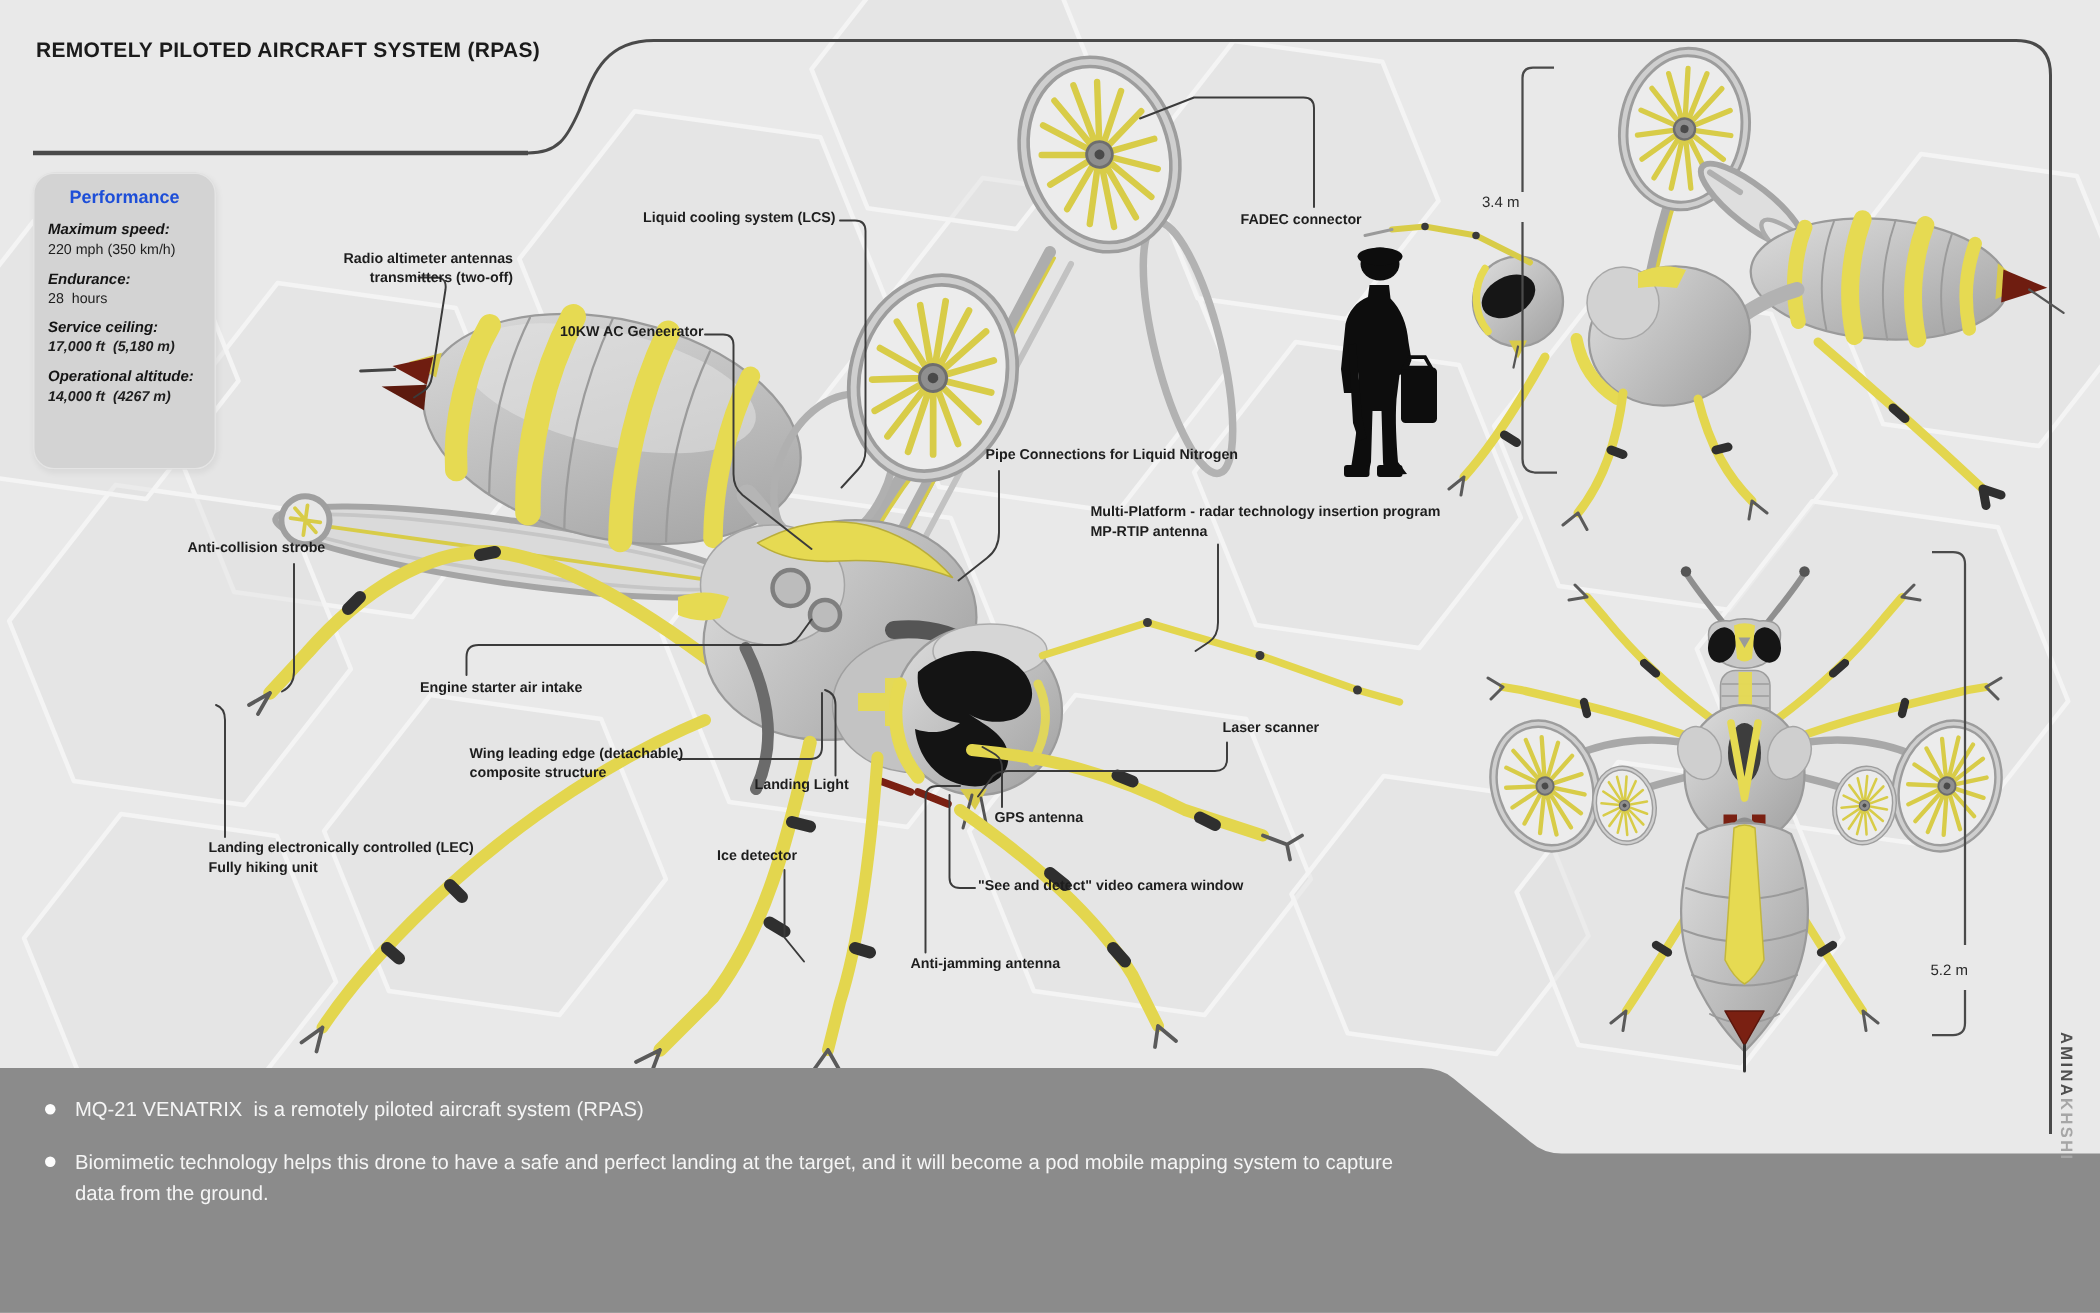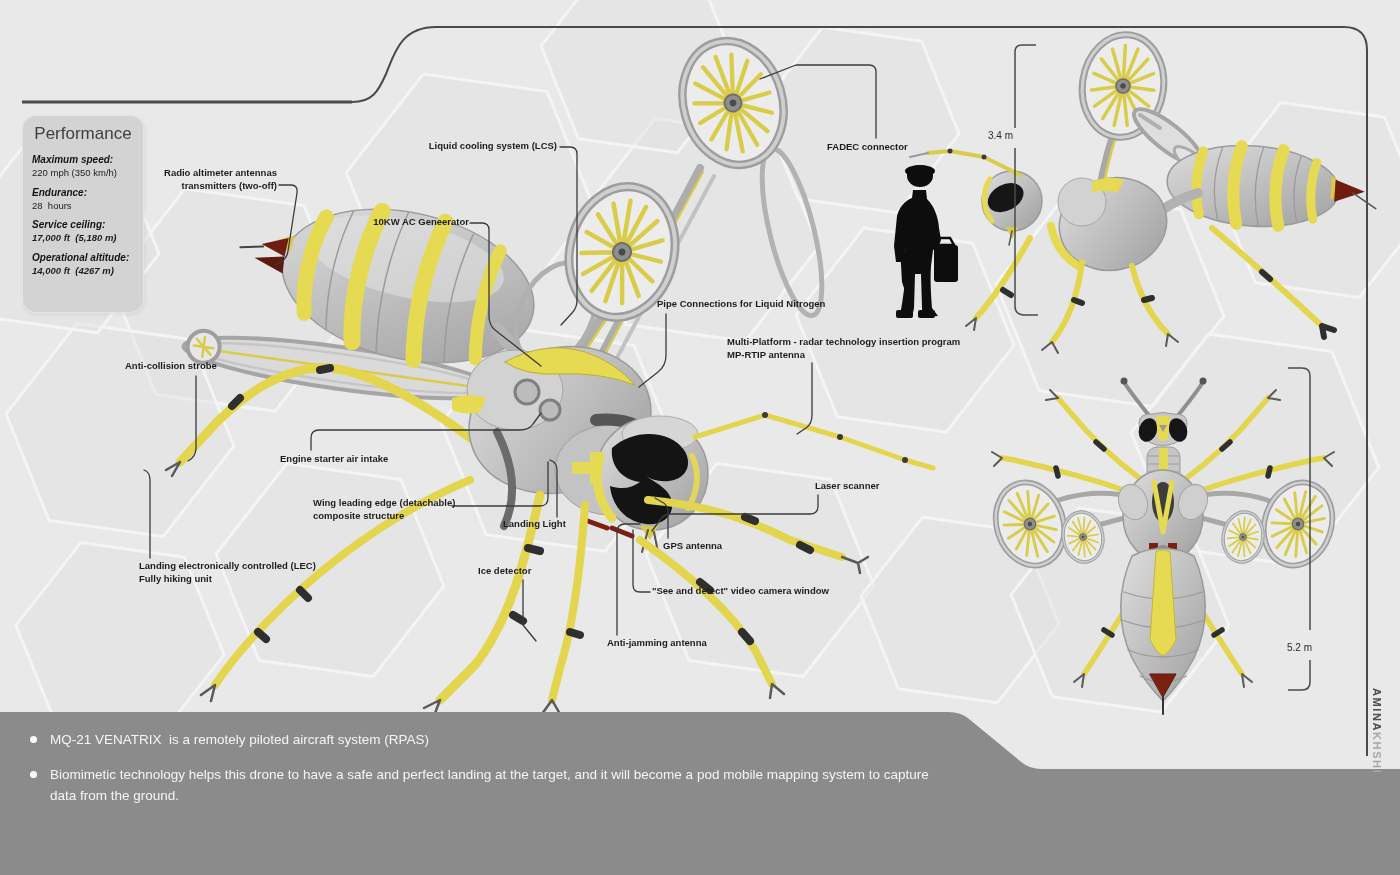--- a/index.html
+++ b/index.html
@@ -9,21 +9,21 @@
   
   .title-block{position:absolute;left:24px;top:20px;z-index:5;}
   .title-line{font-size:45px;font-weight:900;line-height:1.05;white-space:nowrap;letter-spacing:-0.5px;}
   .title-model{color:#161616;}
   .title-name{color:#9b9b9b;margin-left:12px;}
   .subtitle{margin-top:5px;font-size:14px;font-weight:bold;color:#1b1b1b;letter-spacing:.2px;}
   
   .perf{position:absolute;left:22px;top:115px;width:122px;height:198px;background:#d3d3d3;
         border-radius:14px;padding:7px 10px;box-sizing:border-box;z-index:5;
         box-shadow:inset 0 0 0 1px rgba(255,255,255,.4), 1px 2px 4px rgba(0,0,0,.06);}
-  .perf-title{text-align:center;color:#404040;font-weight:normal;font-size:17px;margin:2px 0 10px;}
+  .perf-title{text-align:center;color:#1d4ed8;font-weight:bold;font-size:12px;margin:2px 0 10px;}
   .spec{margin-bottom:8.5px;}
   .spec-label{font-size:10px;font-weight:bold;font-style:italic;color:#141414;}
   .spec-value{font-size:9.5px;color:#1d1d1d;white-space:pre;margin-top:2px;}
   .spec-value.italic{font-style:italic;font-weight:bold;}
   .spec:nth-child(5){margin-top:14px;}
   
   #callout-layer{position:absolute;left:0;top:0;width:1400px;height:875px;z-index:6;pointer-events:none;}
   .callout{position:absolute;font-size:9.5px;font-weight:bold;color:#1d1d1d;line-height:12.5px;white-space:nowrap;}
   .callout.align-right{text-align:right;}
   .measure{position:absolute;font-size:10px;font-weight:normal;color:#2a2a2a;z-index:6;}
@@ -314,20 +314,21 @@
 
   <g fill="none" stroke="#4a4a4a" stroke-width="1.5">
     <path d="M1036,45 h-14 q-7,0 -7,7 v76 M1015,148 v158 q0,8 8,9 h15"></path>
     <path d="M1288,368 h14 q8,0 8,8 v254 M1310,660 v22 q0,8 -8,8 h-14"></path>
   </g>
 
   <path d="M0,712 H948 Q961,712 969,719 L1020,761 Q1029,769 1041,769 H1400 V875 H0 Z" fill="#8b8b8b"></path>
 </svg>
 
 <div class="title-block">
+  <div class="subtitle">REMOTELY PILOTED AIRCRAFT SYSTEM (RPAS)</div>
 </div>
 
 <div class="perf">
   <div class="perf-title">Performance</div>
   <div id="spec-list">
         <div class="spec">
           <div class="spec-label">Maximum speed:</div>
           <div class="spec-value">220 mph (350 km/h)</div>
         </div>
         <div class="spec">
@@ -339,21 +340,21 @@
           <div class="spec-value italic">17,000 ft  (5,180 m)</div>
         </div>
         <div class="spec">
           <div class="spec-label">Operational altitude:</div>
           <div class="spec-value italic">14,000 ft  (4267 m)</div>
         </div>
       </div>
 </div>
 
 <div id="callout-layer">
-      <div class="callout align-right" style="right: 1123px; top: 167px; margin-left: 28px;">
+      <div class="callout align-right" style="right: 1058px; top: 167px; margin-left: 28px;">
         <div>Radio altimeter antennas</div>
         <div>transmitters (two-off)</div>
       </div>
       <div class="callout align-right" style="right: 931px; top: 216px;">
         <div>10KW AC Geneerator</div>
       </div>
       <div class="callout align-right" style="right: 843px; top: 140px;">
         <div>Liquid cooling system (LCS)</div>
       </div>
       <div class="callout" style="left: 827px; top: 141px;">

